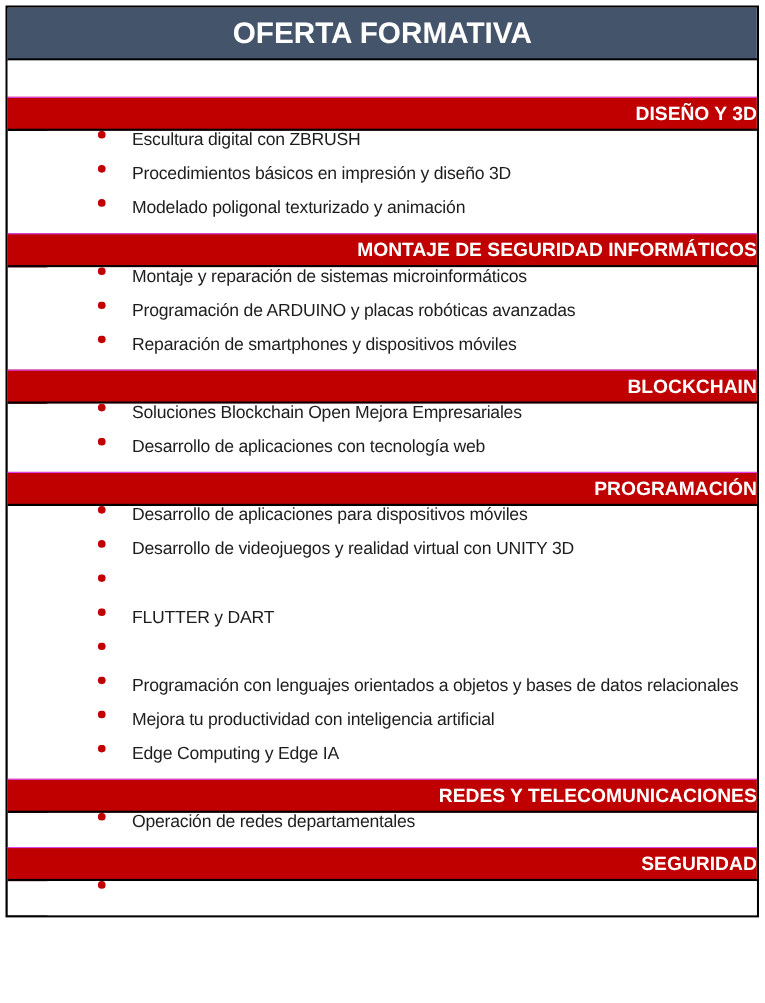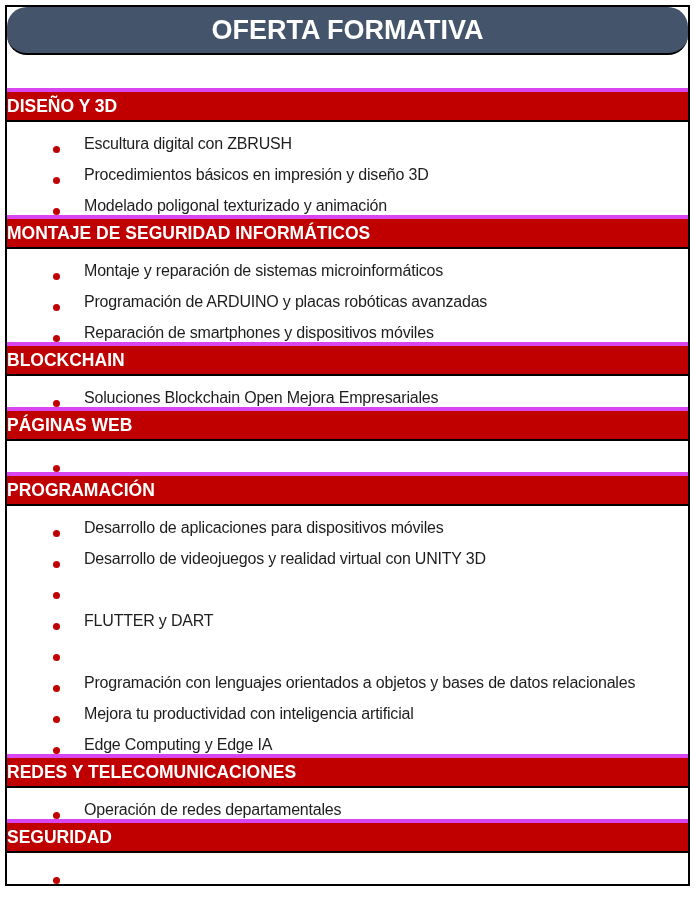--- a/index.html
+++ b/index.html
@@ -21,55 +21,55 @@
     display: flex;
     flex-direction: column;
   }
   .title-bar {
     height: 46px;
     background: var(--slate, #44546A);
     border-bottom: 2px solid #000000;
     display: flex;
     align-items: center;
     justify-content: center;
-    border-radius: 20px;
   }
   .title-bar span {
     color: #ffffff;
     font-weight: bold;
     font-size: 27px;
     letter-spacing: 0px;
     white-space: nowrap;
   }
   .spacer {
     height: 33px;
     background: #ffffff;
   }
   .section-header {
     height: 28px;
     background: var(--red, #C00000);
-    border-top: 4px solid #d946ef;
+    border-top: 1px solid #d946ef;
     border-bottom: 2px solid #000000;
     display: flex;
     align-items: center;
-    justify-content: flex-start;
+    justify-content: flex-end;
   }
   .section-header span {
     color: #ffffff;
     font-weight: bold;
     font-size: 17.5px;
     white-space: nowrap;
   }
   .course-row {
     height: 31px;
     background: #ffffff;
     display: flex;
-    align-items: flex-end;
+    align-items: flex-start;
     white-space: nowrap;
     overflow: hidden;
+    margin-left: 36px;
   }
   .dot {
     width: 7px;
     height: 7px;
     border-radius: 50%;
     background: var(--red, #C00000);
     margin-left: 46px;
     flex: 0 0 auto;
   }
   .course-text {
@@ -118,25 +118,23 @@
         <span class="dot"></span>
         <span class="course-text">Reparación de smartphones y dispositivos móviles</span>
       </div>
       <div class="section-header">
         <span>BLOCKCHAIN</span>
       </div>
       <div class="course-row">
         <span class="dot"></span>
         <span class="course-text">Soluciones Blockchain Open Mejora Empresariales</span>
       </div>
-      <div class="section-header">
-        <span>PÁGINAS WEB</span>
-      </div>
       <div class="course-row">
         <span class="dot"></span>
+        <span class="course-text">Desarrollo de aplicaciones con tecnología web</span>
       </div>
       <div class="section-header">
         <span>PROGRAMACIÓN</span>
       </div>
       <div class="course-row">
         <span class="dot"></span>
         <span class="course-text">Desarrollo de aplicaciones para dispositivos móviles</span>
       </div>
       <div class="course-row">
         <span class="dot"></span>

